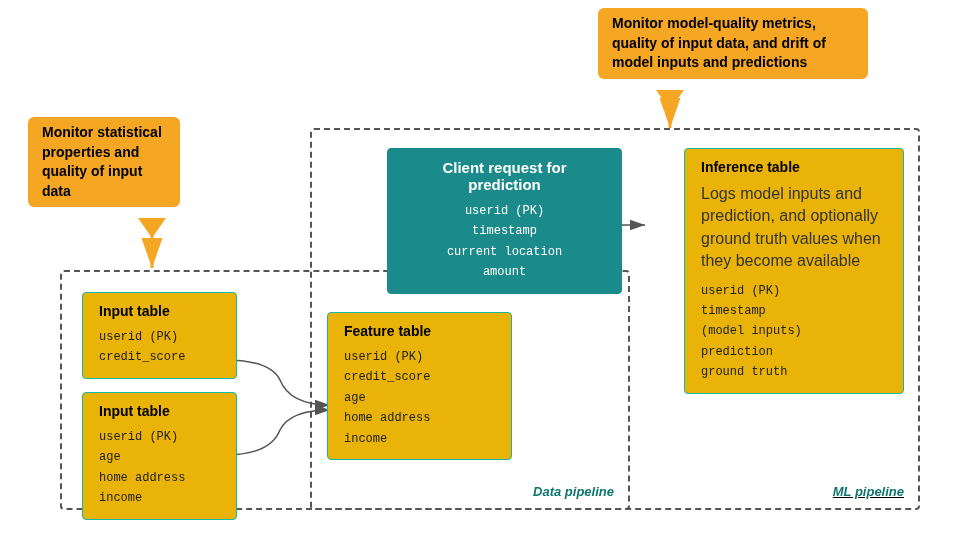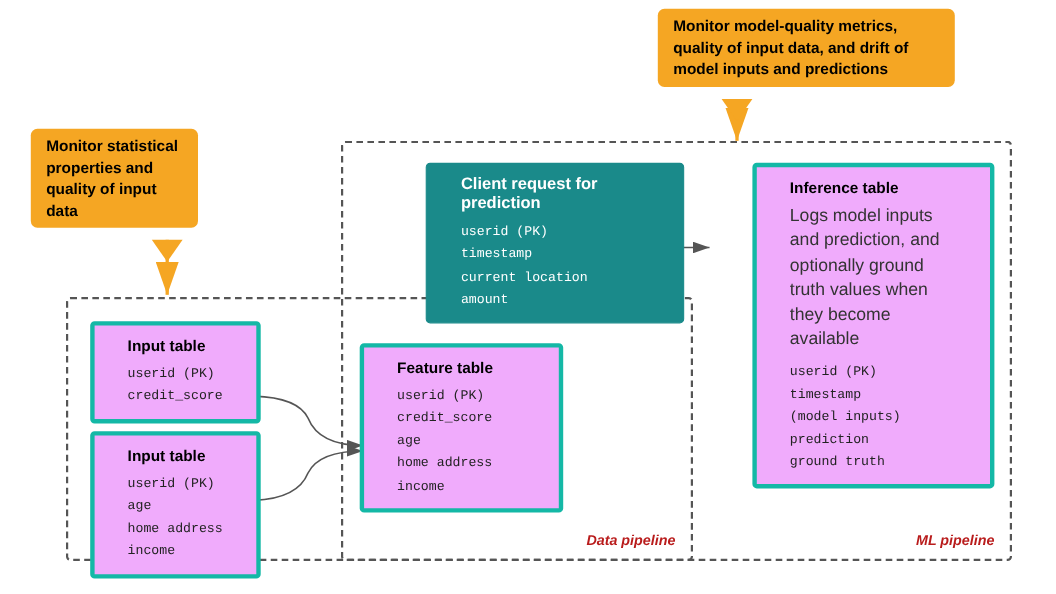--- a/index.html
+++ b/index.html
@@ -31,32 +31,33 @@
       margin: 0 auto;
     }
 
     .dashed-box {
       border: 2px dashed #555;
       border-radius: 4px;
       position: absolute;
     }
 
     .table-box {
-      background: #f0abfc;
-      border: 4px solid #14b8a6;
+      background: #eab308;
+      border: 1px solid #14b8a6;
       border-radius: 4px;
-      padding: 10px 30px;
+      padding: 10px 16px;
     }
 
     .table-box-teal {
       background: #1a8a8a;
       border: 1px solid #1a8a8a;
       border-radius: 4px;
       padding: 10px 31px;
       color: #fff;
+      text-align: center;
     }
 
     .table-title {
       font-weight: bold;
       font-size: 14px;
       margin-bottom: 8px;
     }
 
     .table-title-teal {
       font-weight: bold;
@@ -76,21 +77,21 @@
       font-family: 'Courier New', monospace;
       font-size: 12px;
       line-height: 1.7;
       color: #fff;
     }
 
     .pipeline-label {
       font-style: italic;
       font-size: 13px;
       font-weight: 600;
-      color: #b91c1c;
+      color: #0f766e;
     }
 
     
     .connector-svg {
       position: absolute;
       top: 0;
       left: 0;
       width: 960px;
       height: 540px;
       pointer-events: none;
@@ -175,16 +176,16 @@
   </div>
 
   <div style="position:absolute; right:14px; top:18px; width:220px;">
     <div class="table-box">
       <div class="table-title">Inference table</div>
       <div style="font-size:16px; color:#333; margin-bottom:8px; line-height:1.4;">Logs model inputs and prediction, and optionally ground truth values when they become available</div>
       <div class="table-fields">userid (PK)<br>timestamp<br>(model inputs)<br>prediction<br>ground truth</div>
     </div>
   </div>
 
-  <div style="position:absolute; bottom:8px; right:14px;">
+  <div style="position:absolute; bottom:8px; right:14px;text-decoration:underline;">
     <span class="pipeline-label">ML pipeline</span>
   </div>
 </div>
 
 </body></html>

